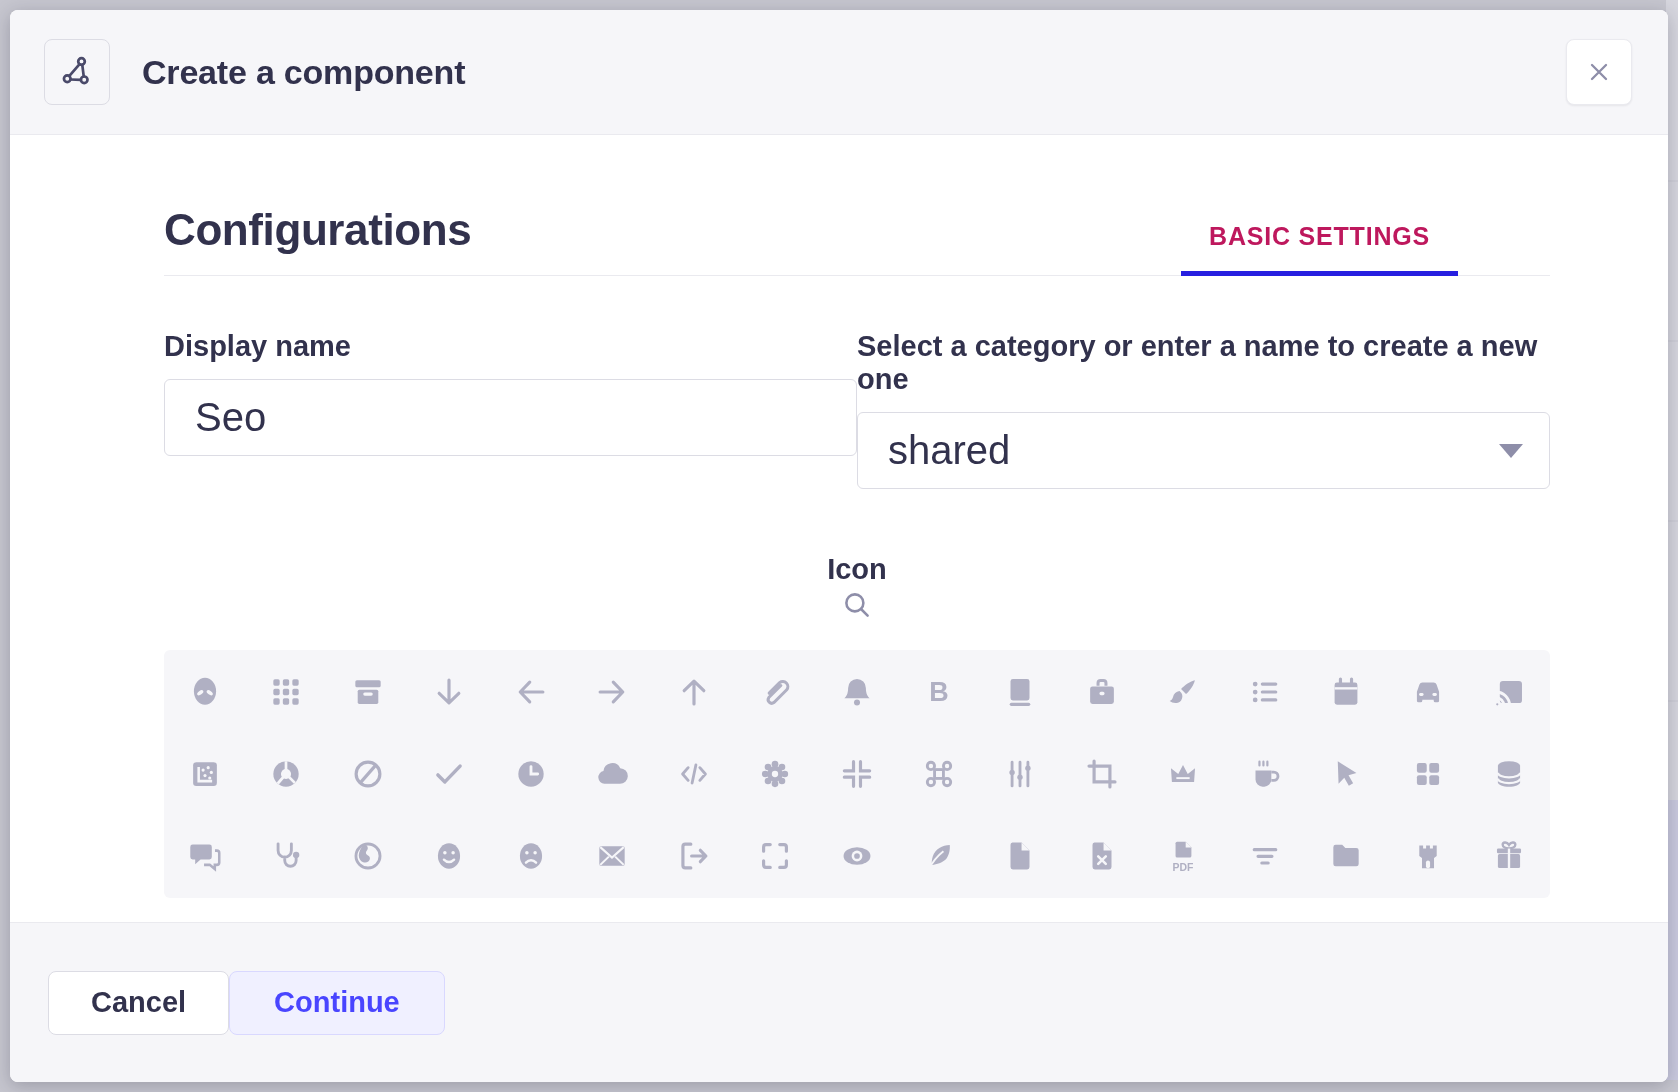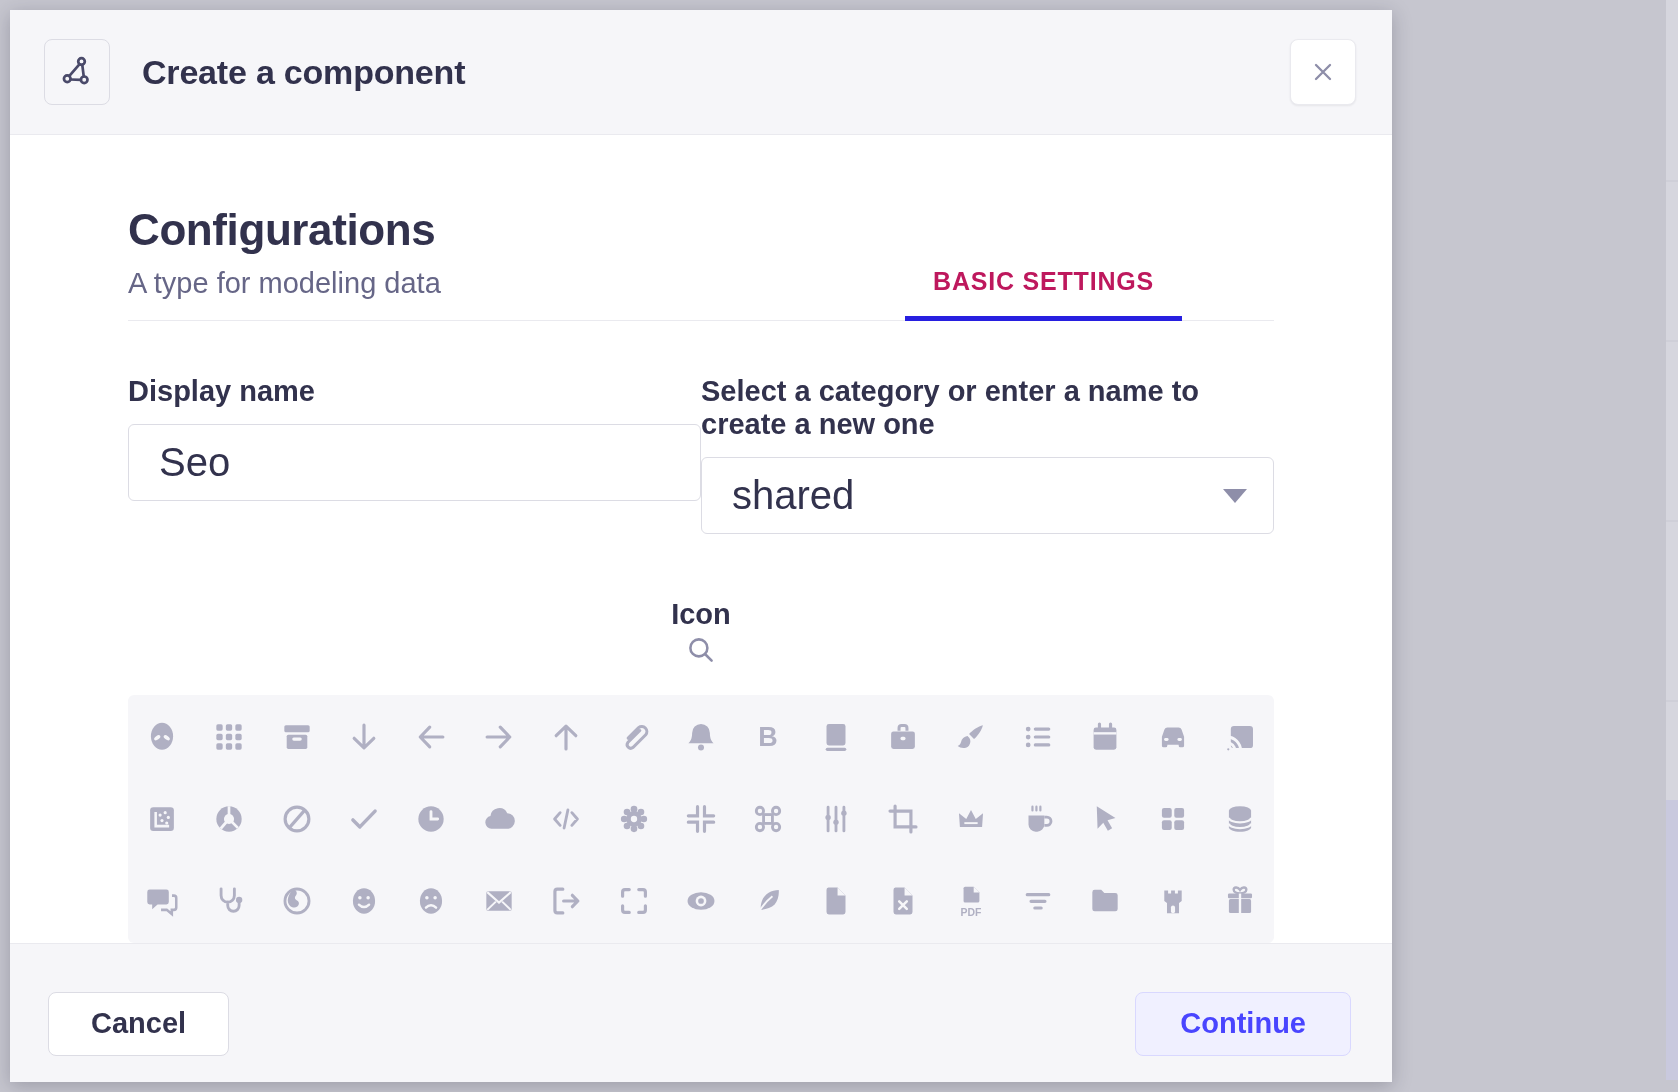--- a/index.html
+++ b/index.html
@@ -10,22 +10,22 @@
     position:relative;
     overflow:hidden;
     color:#32324d;
   }
   
   .page-edge {
     position:absolute; right:0; top:0; width:12px; height:1092px;
     background:linear-gradient(#d6d6de 0 180px,#cfcfd8 180px 182px,#d6d6de 182px 340px,#cfcfd8 340px 342px,#d6d6de 342px 520px,#cfcfd8 520px 522px,#d6d6de 522px 700px,#cfcfd8 700px 702px,#d6d6de 702px 800px,#c9c9de 800px 1080px,#c6c6cf 1080px);
   }
   .modal {
-    position:absolute; left:10px; top:10px; width:1382px; height:1072px;
-    background:#ffffff; border-radius:0; overflow:hidden;
+    position:absolute; left:10px; top:10px; width:1658px; height:1072px;
+    background:#ffffff; border-radius:8px; overflow:hidden;
     box-shadow:0 4px 18px rgba(33,33,52,.25);
     display:flex; flex-direction:column;
   }
   
   .modal-header {
     height:125px; background:#f6f6f9; border-bottom:1px solid #eaeaef;
     display:flex; align-items:center; padding:0 36px 0 34px; flex:0 0 auto;
   }
   .component-badge {
     width:66px; height:66px; border:1px solid #dcdce4; border-radius:8px;
@@ -35,21 +35,21 @@
   .component-badge svg { width:36px; height:36px; }
   .modal-title { font-size:34px; font-weight:700; color:#32324d; margin-left:32px; letter-spacing:-.2px; }
   .close-btn {
     margin-left:auto; width:66px; height:66px; background:#fff;
     border:1px solid #eaeaef; border-radius:8px; cursor:pointer;
     display:flex; align-items:center; justify-content:center; color:#8e8ea9;
     box-shadow:0 1px 2px rgba(33,33,52,.08);
   }
   .close-btn svg { width:28px; height:28px; }
   
-  .modal-body { flex:1 1 auto; background:#fff; padding:0 118px; }
+  .modal-body { flex:1 1 auto; background:#fff; padding:0 118px;margin-left:36px; }
   .heading-row {
     display:flex; justify-content:space-between; align-items:flex-end;
     padding-top:70px; border-bottom:1px solid #eaeaef;
   }
   .heading-block { padding-bottom:20px; }
   .page-heading { font-size:44px; font-weight:700; color:#32324d; letter-spacing:-.4px; }
   .page-subheading { font-size:29px; color:#666687; margin-top:12px; }
   .tabs { display:flex; margin-right:92px; }
   .tab {
     font-size:25px; font-weight:700; letter-spacing:.8px; text-transform:uppercase;
@@ -83,21 +83,21 @@
     margin-top:24px; background:#f6f6f9; border-radius:6px; height:248px;
     display:grid; grid-template-columns:repeat(17,1fr); grid-auto-rows:82px;
     align-items:center; justify-items:center; align-content:center;
   }
   .icon-cell { width:52px; height:52px; display:flex; align-items:center; justify-content:center; cursor:pointer; border-radius:4px; }
   .icon-cell svg { width:38px; height:38px; color:#b0b0c3; fill:currentColor; }
   .icon-cell svg text { fill:currentColor; font-family:"Liberation Sans", sans-serif; }
   
   .modal-footer {
     flex:0 0 auto; height:160px; background:#f6f6f9; border-top:1px solid #eaeaef;
-    display:flex; align-items:center; justify-content:space-between; padding:0 41px 0 38px;
+    display:flex; align-items:center; justify-content:flex-start; padding:0 41px 0 38px;
   }
   .btn { height:64px; border-radius:8px; font-size:29px; font-weight:700; cursor:pointer;
          font-family:"Liberation Sans", sans-serif; }
   .btn-cancel { background:#fff; border:1px solid #dcdce4; color:#32324d; padding:0 42px; }
   .btn-continue { background:#f0f0ff; border:1px solid #d9d8ff; color:#4945ff; padding:0 44px; }
 </style>
 </head>
 <body>
 
 <div class="page-edge"></div>
@@ -119,21 +119,20 @@
         <path d="M6 6l12 12M18 6 6 18" stroke="currentColor" stroke-width="2" stroke-linecap="round" fill="none"></path>
       </svg>
     </button>
   </div>
 
   <div class="modal-body">
 
     <div class="heading-row">
       <div class="heading-block">
         <div class="page-heading">Configurations</div>
-        <div class="page-subheading">A type for modeling data</div>
       </div>
       <div class="tabs">
         <div class="tab active">BASIC SETTINGS</div>
       </div>
     </div>
 
     <div class="fields-row">
       <div>
         <div class="field-label">Display name</div>
         <input class="text-input" type="text" value="Seo" style="">

